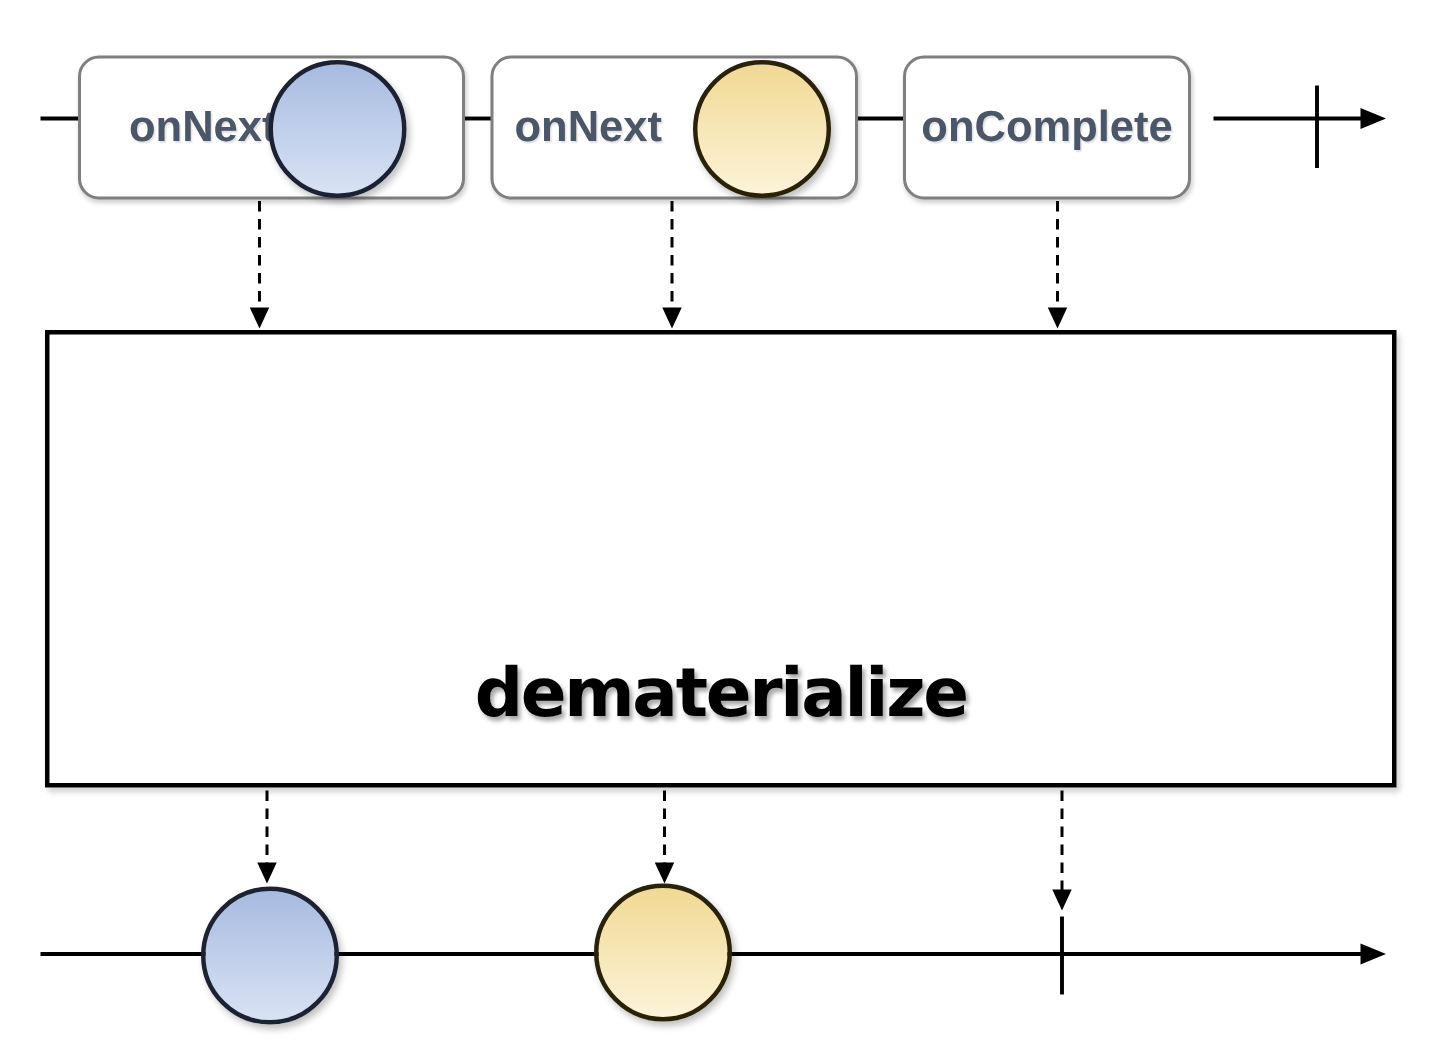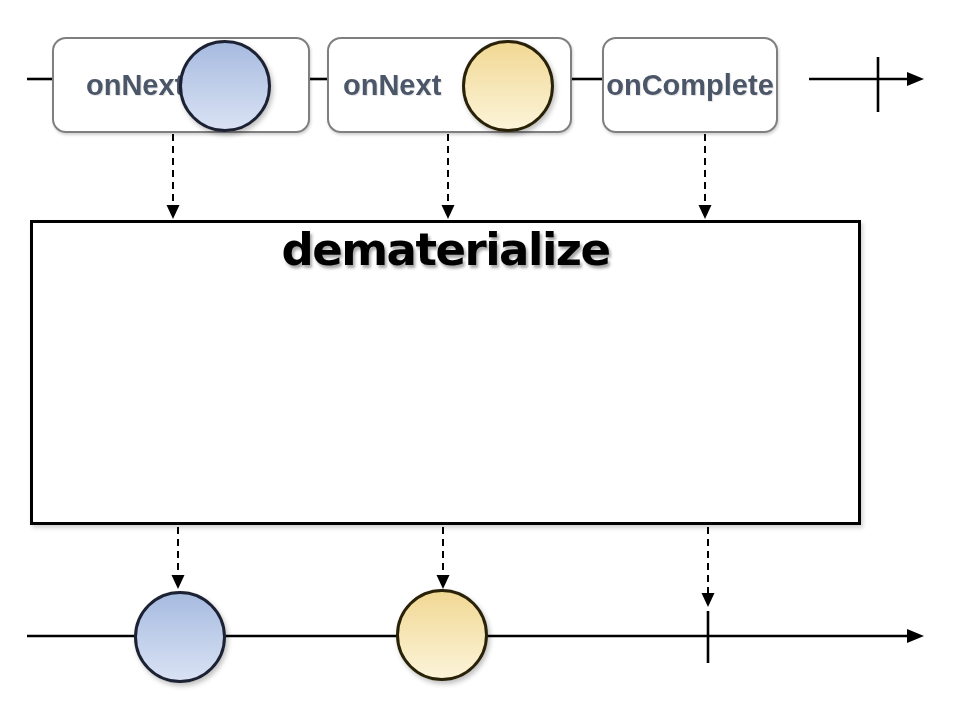--- a/index.html
+++ b/index.html
@@ -58,28 +58,28 @@
     font-weight: bold;
     letter-spacing: 0px;
     color: var(--label-text, #4b5668);
     text-shadow: 1px 1px 1px rgba(0,0,0,0.12);
     white-space: nowrap;
   }
   .operator-box {
     position: absolute;
     left: 30px;
     top: 220px;
-    width: 831px;
+    width: 901px;
     height: 305px;
     box-sizing: border-box;
     background: #ffffff;
     border: 3px solid var(--line-color, #000);
     box-shadow: 2px 3px 4px rgba(0,0,0,0.18);
     display: flex;
-    align-items: flex-start;
+    align-items: flex-end;
     justify-content: center;
     padding-bottom: 34px;
     z-index: 2;
   }
   .operator-label {
     font-family: "DejaVu Sans", sans-serif;
     font-size: 45px;
     font-weight: bold;
     letter-spacing: -1.5px;
     color: var(--operator-text, #000);
@@ -135,21 +135,21 @@
     <polygon class="ah" points="924,636 907,629 907,643"></polygon>
     <line class="tick" x1="708" y1="611" x2="708" y2="663"></line>
   </svg>
 
   <div class="event-box" style="left:52px; width:258px; padding-left:32px;">
     <span class="event-label">onNext</span>
   </div>
   <div class="event-box" style="left:327px; width:245px; padding-left:14px;">
     <span class="event-label">onNext</span>
   </div>
-  <div class="event-box" style="left:602px; width:176px; justify-content:center;">
+  <div class="event-box" style="left:602px; width:192px; justify-content:center;">
     <span class="event-label">onComplete</span>
   </div>
 
   <div class="marble blue" style="left:179px; top:40px;"></div>
   <div class="marble yellow" style="left:462px; top:40px;"></div>
 
   <div class="operator-box">
     <span class="operator-label">dematerialize</span>
   </div>
 

